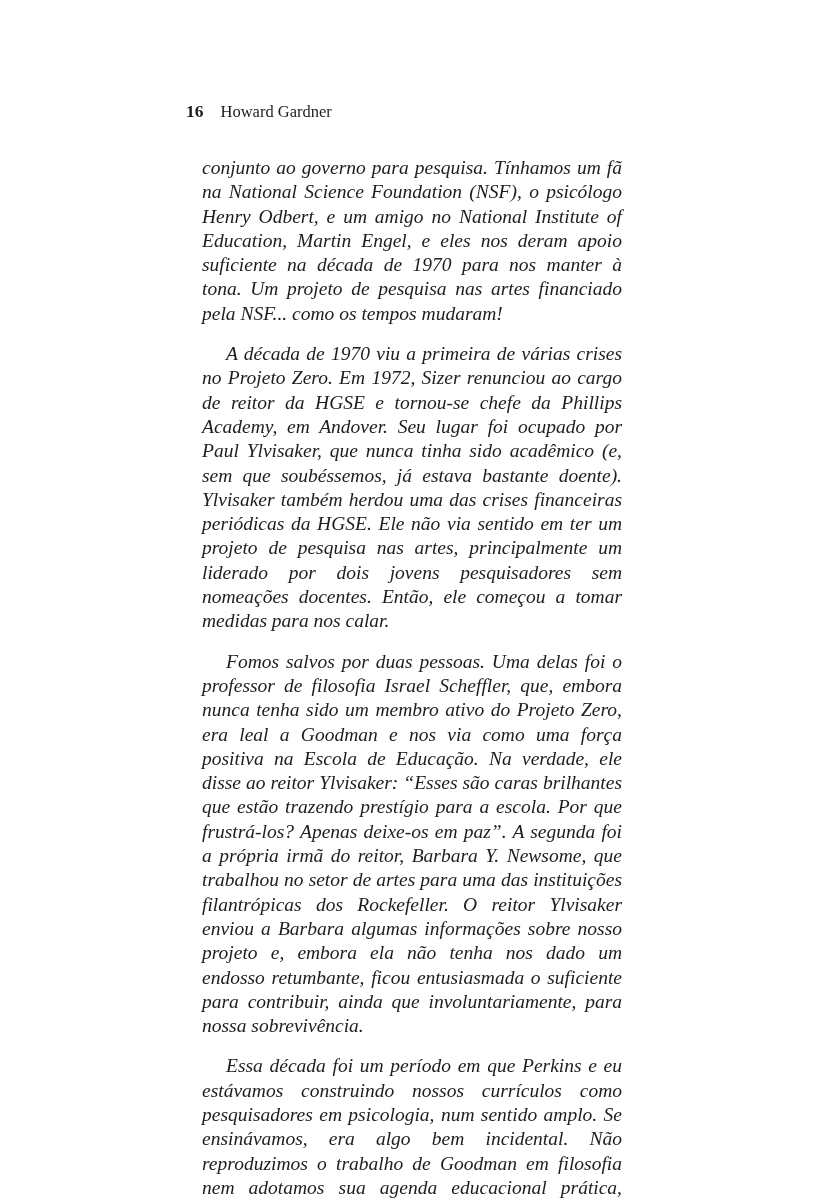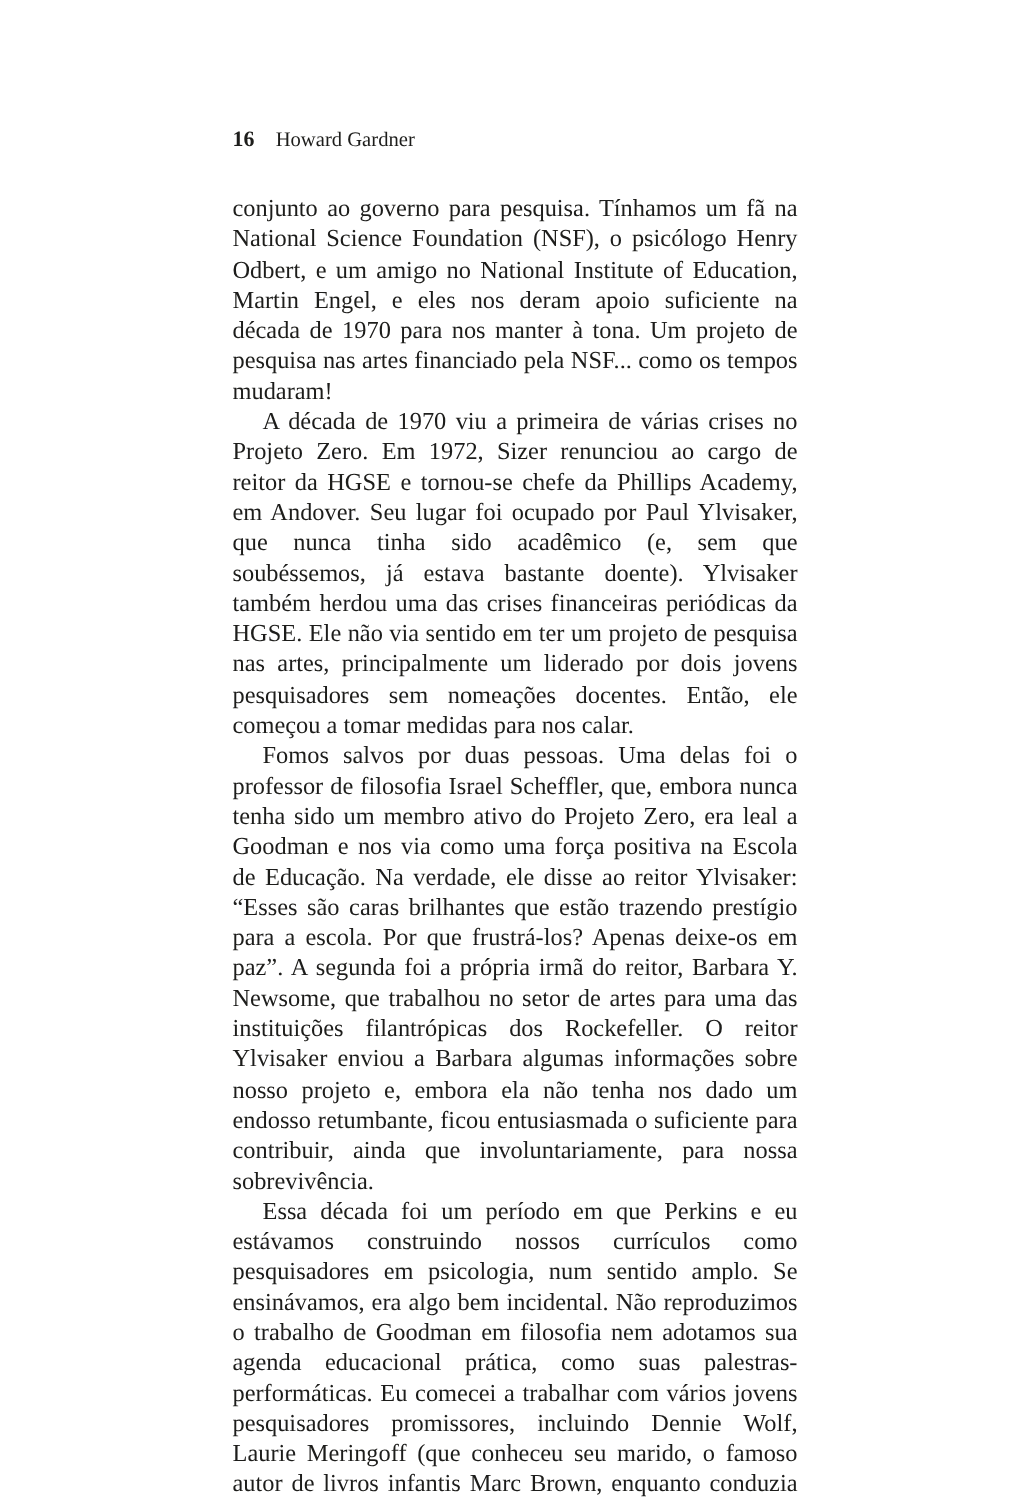--- a/index.html
+++ b/index.html
@@ -33,21 +33,22 @@
   .running-head {
     font-size: 16.5px;
   }
   .body-text {
     margin-top: 34px;
     font-size: 19.5px;
     line-height: 24.3px;
     text-align: justify;
   }
   .body-text p {
-    margin: 0;
+    margin: 16px;
+    font-style: italic;
   }
   .body-text p.indented {
     text-indent: 24px;
   }
   .section-heading {
     font-family: "Liberation Sans", "DejaVu Sans", sans-serif;
     font-weight: 700;
     font-size: 26px;
     line-height: 26px;
     letter-spacing: 0.8px;

